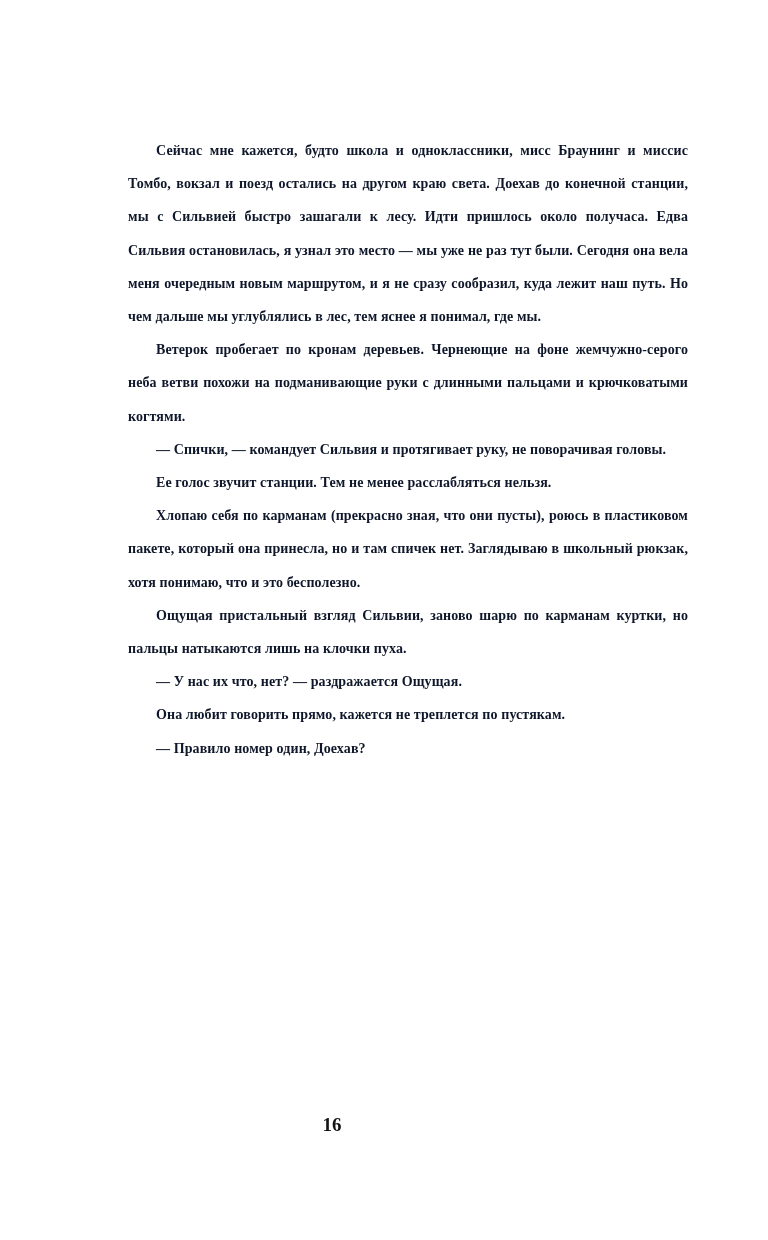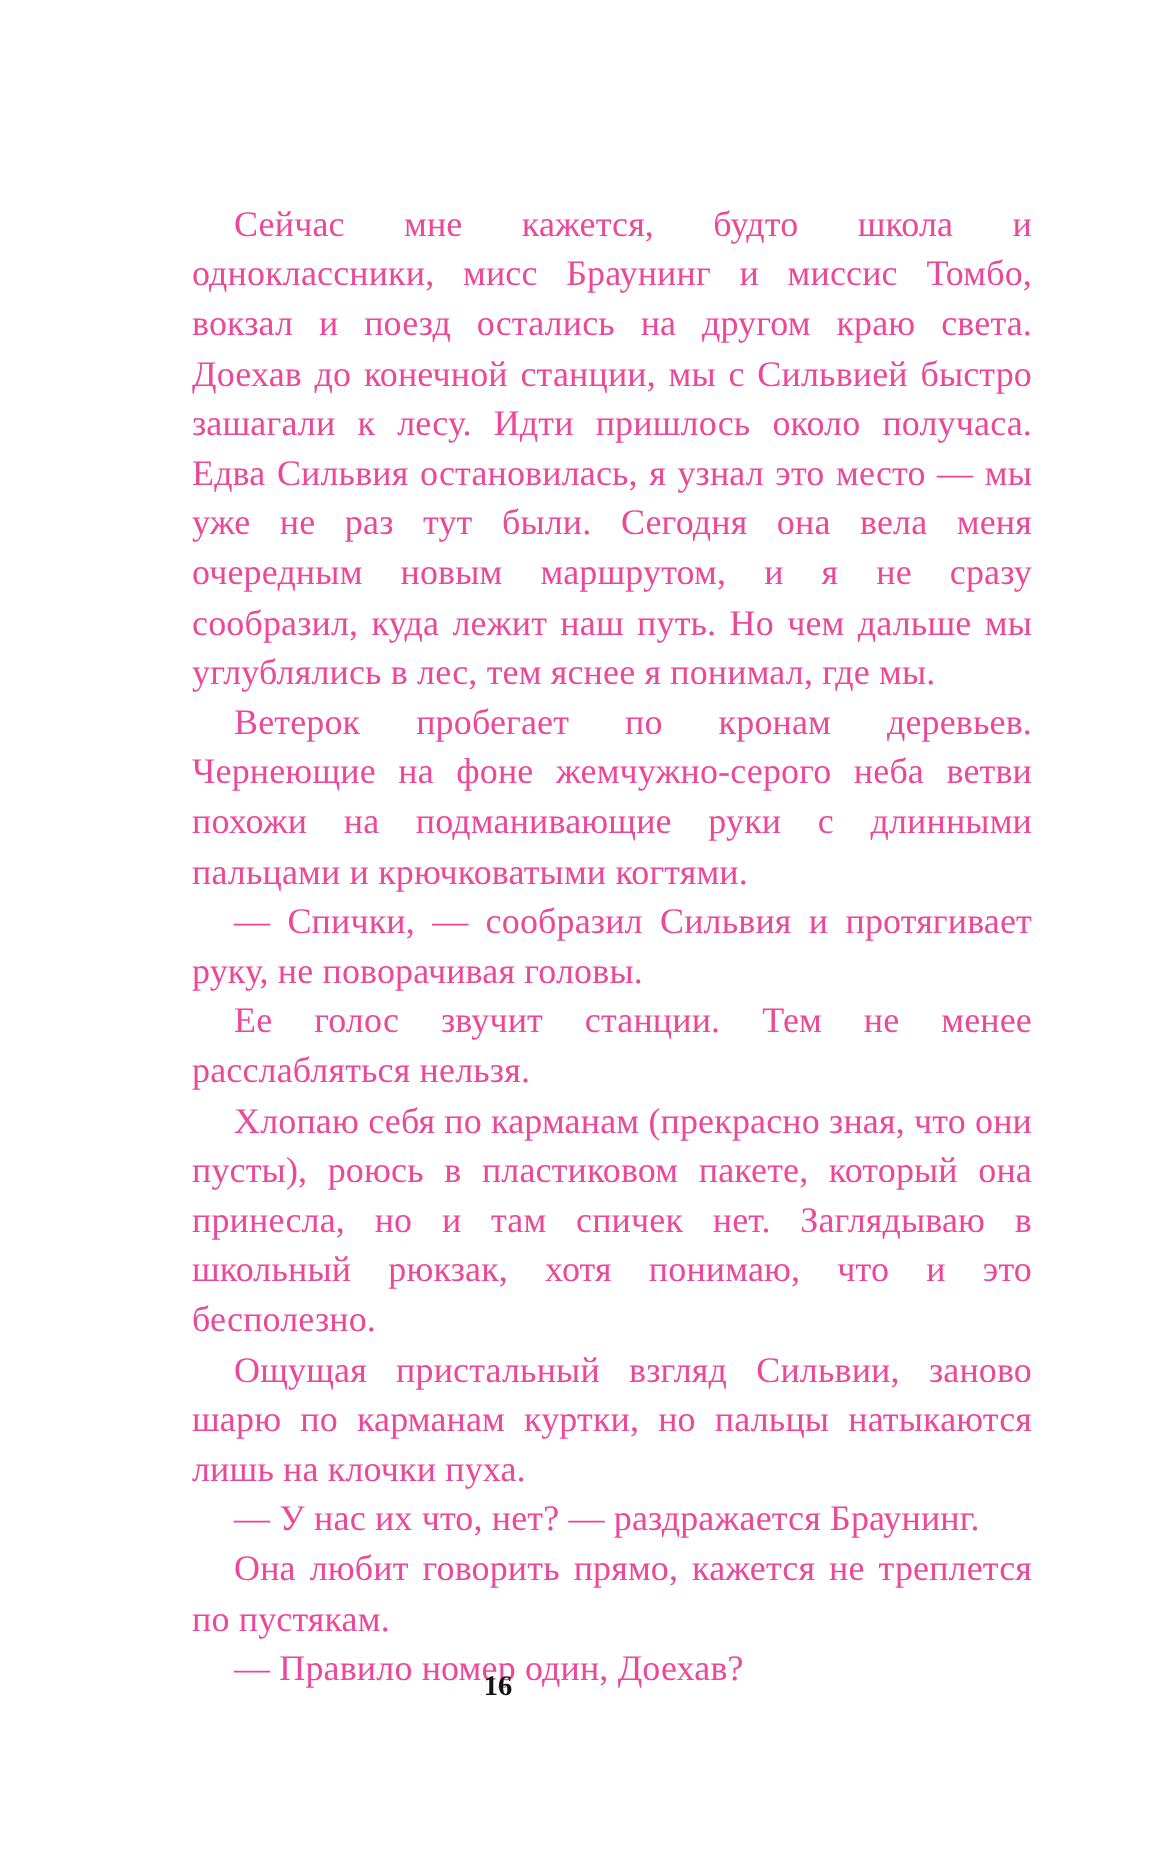--- a/index.html
+++ b/index.html
@@ -26,25 +26,25 @@
   .text-block {
     position: absolute;
     left: 128px;
     top: 134px;
     width: 560px;
   }
   .para {
     margin: 0;
     text-indent: 28px;
     text-align: justify;
-    font-size: 24px;
+    font-size: 14px;
     line-height: 33.2px;
     letter-spacing: 0.1px;
-    font-weight: 400;
-    color: #ec4899;
+    font-weight: 700;
+    color: #0f172a;
     hyphens: manual;
   }
   .para + .para {
     margin-top: 0;
   }
   .page-number {
     position: absolute;
     left: 0;
     top: 1114px;
     width: 664px;
@@ -55,22 +55,22 @@
     font-family: "Liberation Serif", "DejaVu Serif", serif;
   }
 </style>
 </head>
 <body>
 
 <div class="page">
   <div class="text-block">
     <p class="para">Сейчас мне кажется, будто школа и одноклассники, мисс Браунинг и миссис Томбо, вокзал и поезд остались на другом краю света. Доехав до конечной станции, мы с Сильвией быстро зашагали к лесу. Идти пришлось около получаса. Едва Сильвия остановилась, я узнал это место — мы уже не раз тут были. Сегодня она вела меня очередным новым маршрутом, и я не сразу сообразил, куда лежит наш путь. Но чем дальше мы углублялись в лес, тем яснее я понимал, где мы.</p>
     <p class="para">Ветерок пробегает по кронам деревьев. Чернеющие на фоне жемчужно-серого неба ветви похожи на подманивающие руки с длинными пальцами и крючковатыми когтями.</p>
-    <p class="para">— Спички, — сообразил Сильвия и протягивает руку, не поворачивая головы.</p>
+    <p class="para">— Спички, — командует Сильвия и протягивает руку, не поворачивая головы.</p>
     <p class="para">Ее голос звучит станции. Тем не менее расслабляться нельзя.</p>
     <p class="para">Хлопаю себя по карманам (прекрасно зная, что они пусты), роюсь в пластиковом пакете, который она принесла, но и там спичек нет. Заглядываю в школьный рюкзак, хотя понимаю, что и это бесполезно.</p>
     <p class="para">Ощущая пристальный взгляд Сильвии, заново шарю по карманам куртки, но пальцы натыкаются лишь на клочки пуха.</p>
-    <p class="para">— У нас их что, нет? — раздражается Браунинг.</p>
+    <p class="para">— У нас их что, нет? — раздражается Ощущая.</p>
     <p class="para">Она любит говорить прямо, кажется не треплется по пустякам.</p>
     <p class="para">— Правило номер один, Доехав?</p>
   </div>
   <div class="page-number">16</div>
 </div>
 
 </body></html>

